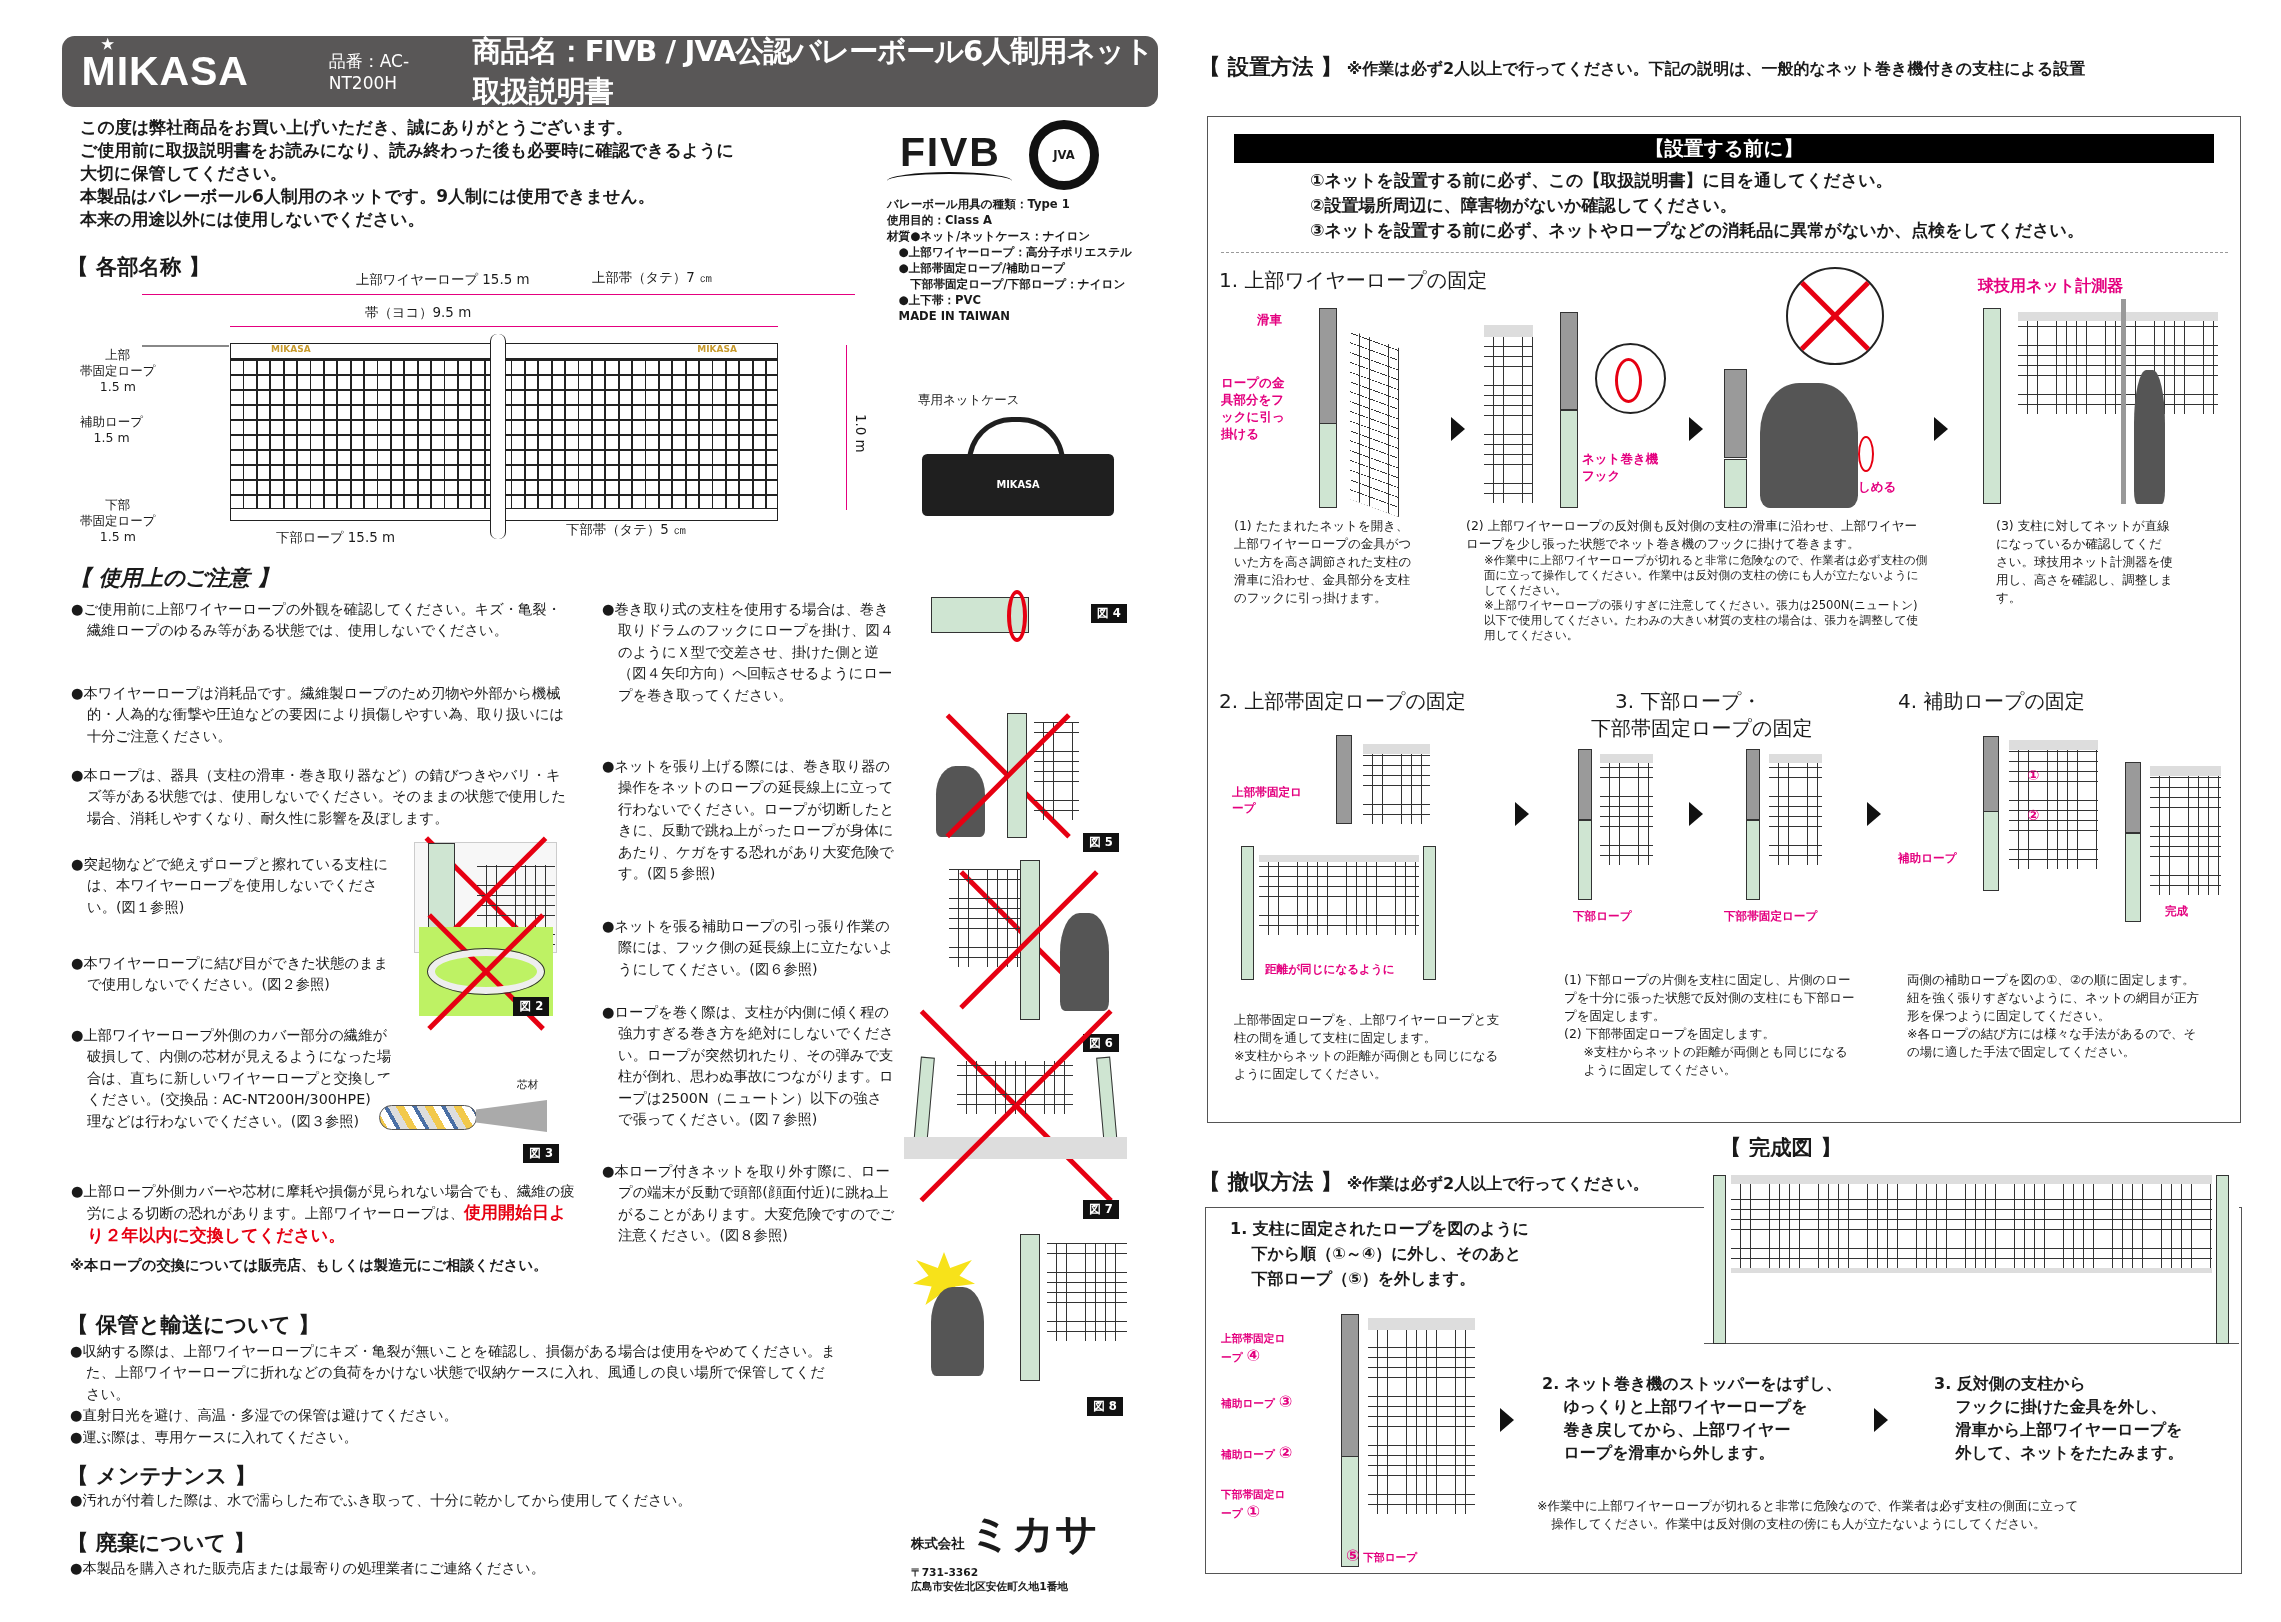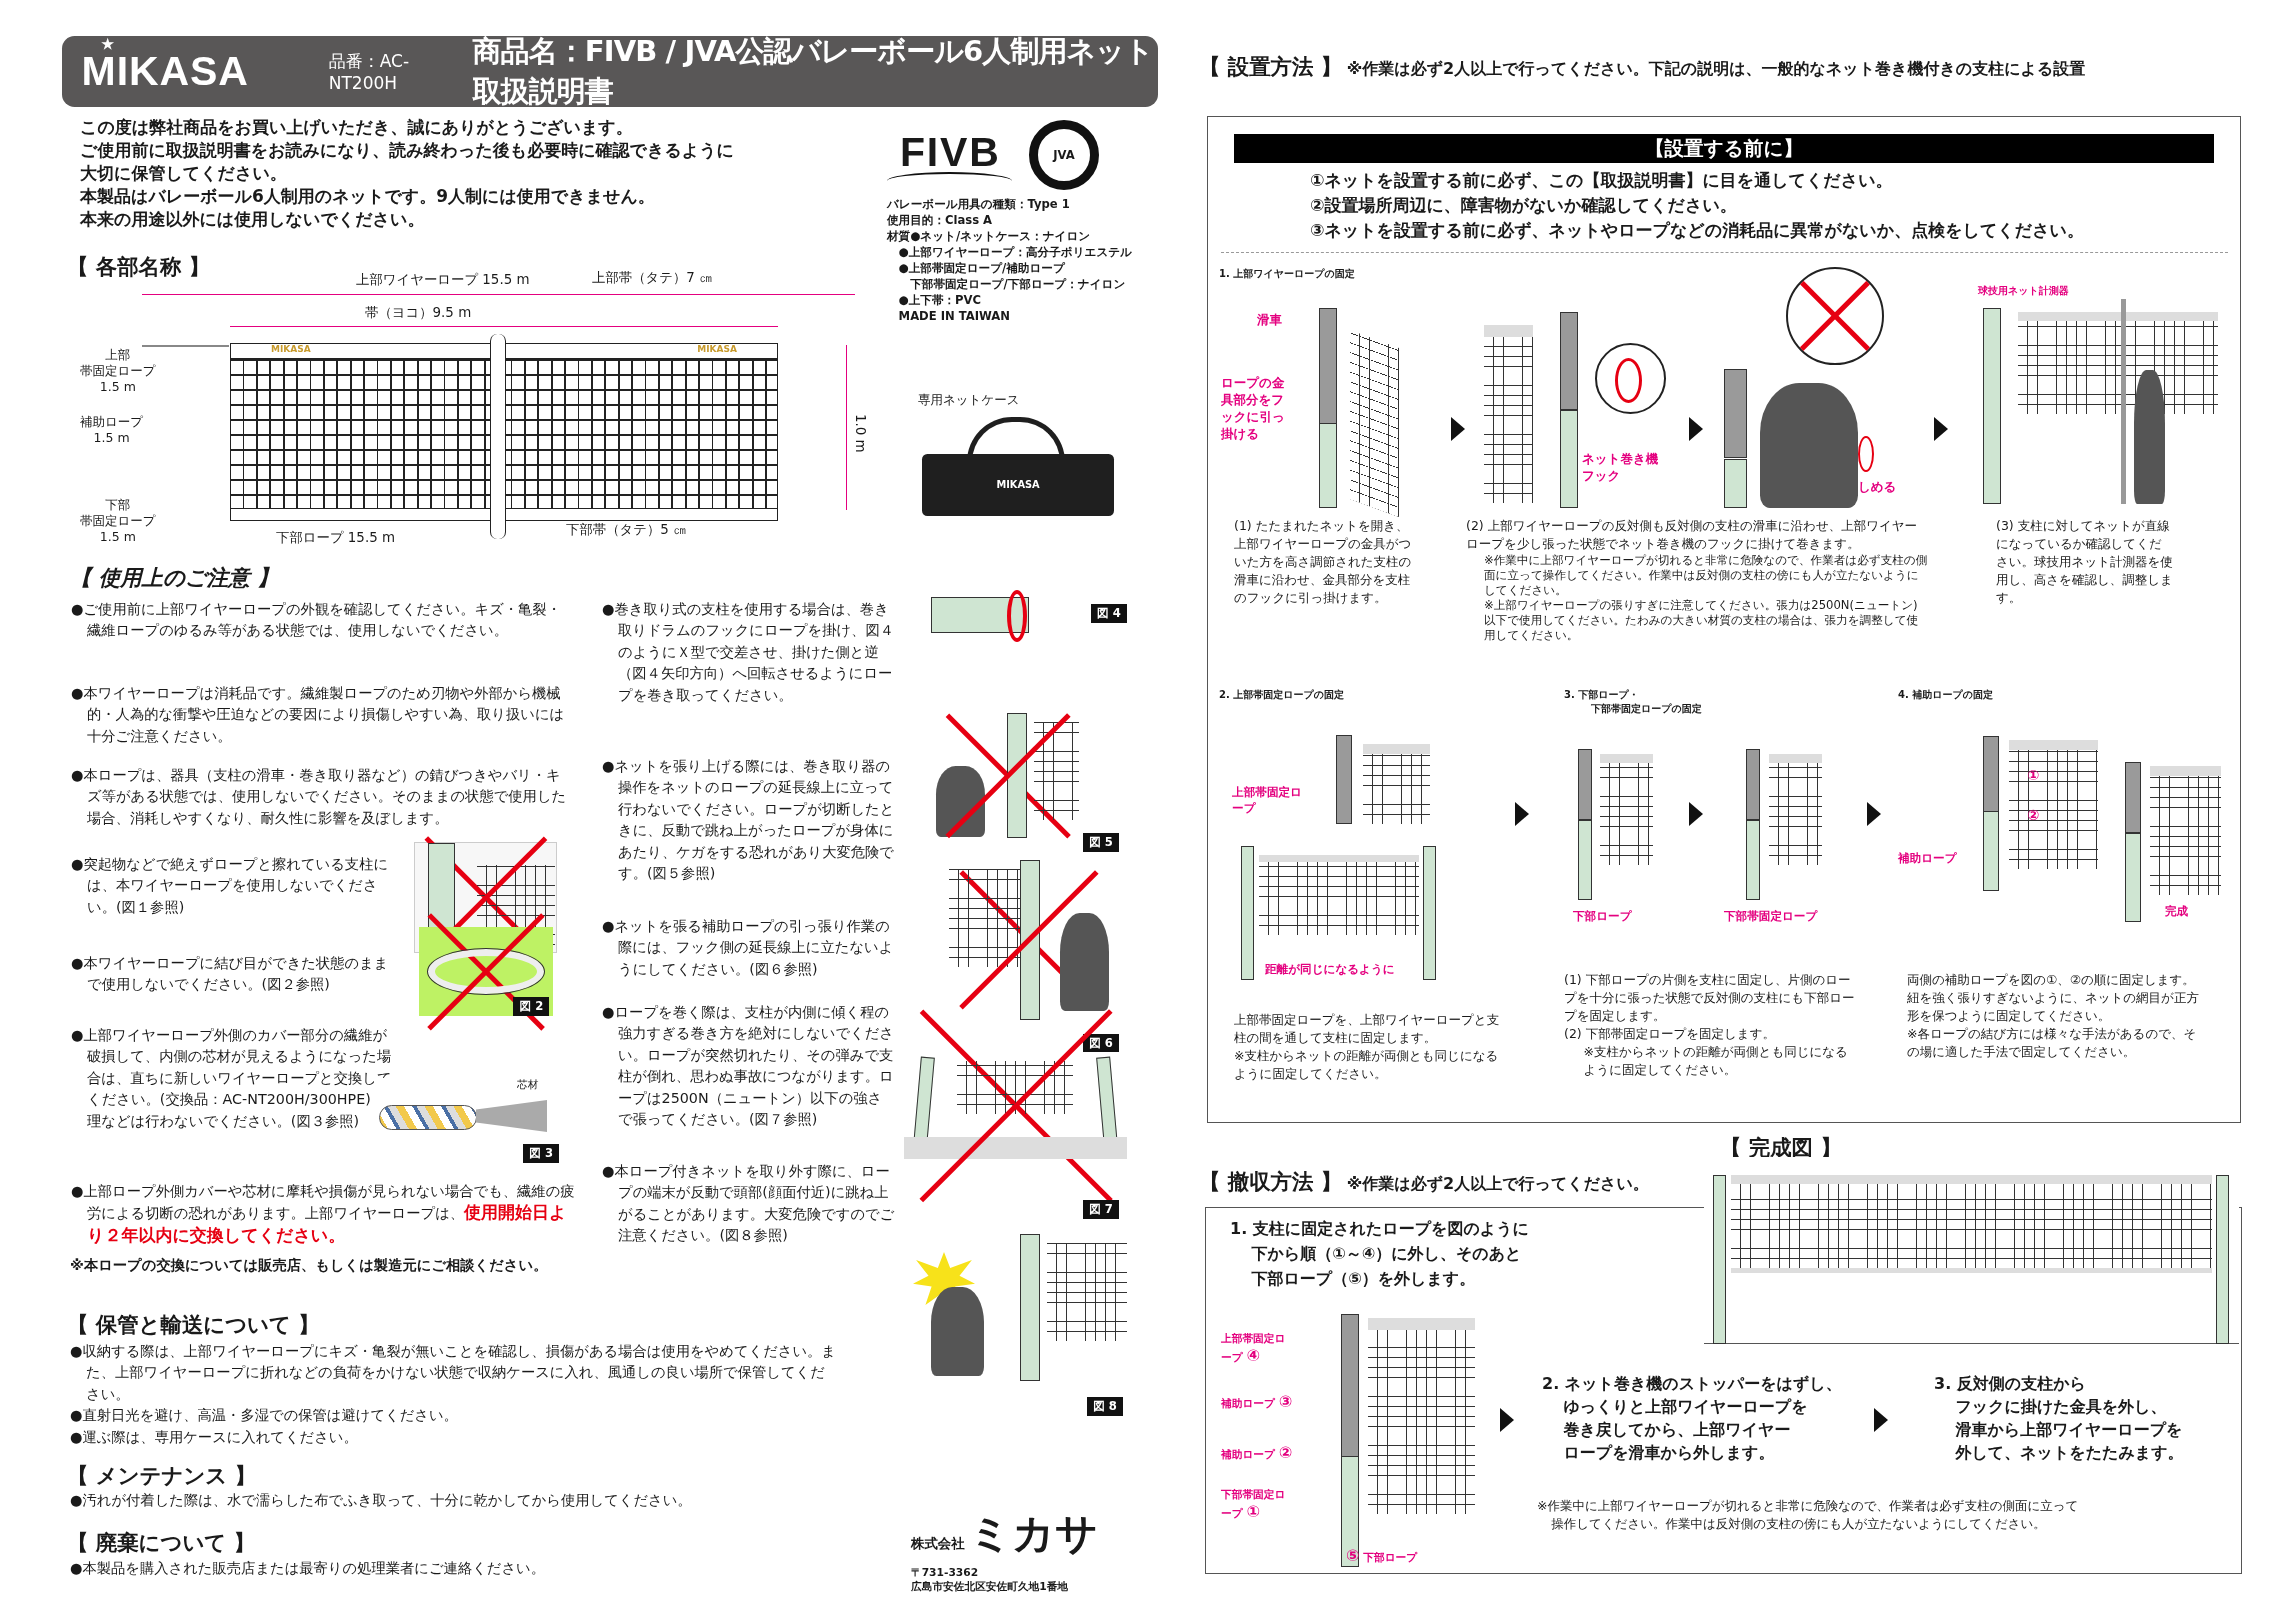--- a/index.html
+++ b/index.html
@@ -52,21 +52,21 @@
   .fig-x::before { transform: translate(-50%, -50%) rotate(45deg); }
   .fig-x::after { transform: translate(-50%, -50%) rotate(-45deg); }
   .fig-tag { position: absolute; background: #111; color: #fff; font-size: 11.6px; font-weight: bold; padding: 1.8px 6.2px; }
   .grid-fill { background:
      repeating-linear-gradient(90deg, transparent 0 9px, #333 9px 9.8px),
      repeating-linear-gradient(0deg, transparent 0 9px, #333 9px 9.8px); }
   .pole { position: absolute; background: #cfe5d2; border: 1.8px solid #333; }
   .pole-top { position: absolute; background: #9a9a9a; border: 1.8px solid #333; }
   .person { position: absolute; background: #555; border-radius: 40% 40% 10% 10%; }
 
-  .sub-h { font-size: 10px; font-weight: bold; }
+  .sub-h { font-size: 20px; font-weight: normal; text-align: center; }
   .small { font-size: 12.5px; line-height: 18px; }
 
   
   .install-h { left: 1199px; top: 52px; }
   .install-box { left: 1207px; top: 116px; width: 1034px; height: 1007px; border: 1.8px solid #555; }
   .before-bar { left: 1234px; top: 134px; width: 980px; height: 29px; background: #000; color: #fff; text-align: center; font-size: 19.6px; font-weight: bold; line-height: 29px; }
   .before-list { left: 1310px; top: 168px; font-size: 17px; font-weight: bold; line-height: 25px; }
   .dash { left: 1221px; top: 252px; width: 1007px; border-top: 1.8px dashed #999; }
   .arrow { position: absolute; width: 0; height: 0; border-top: 12.5px solid transparent; border-bottom: 12.5px solid transparent; border-left: 14.3px solid #111; }
   .removal-box { left: 1205px; top: 1207px; width: 1037px; height: 367px; border: 1.8px solid #555; }
@@ -289,21 +289,21 @@
 <div class="abs" style="left:1724px;top:267px;width:178px;height:241px;">
   <div class="magnifier fig-x" style="left:62px;top:0;width:98px;height:98px;"></div>
   <div class="pole-top" style="left:0;top:102px;width:23px;height:89px;"></div>
   <div class="pole" style="left:0;top:192px;width:23px;height:49px;"></div>
   <div class="person" style="left:36px;top:116px;width:98px;height:125px;"></div>
   <div style="position:absolute;left:134px;top:169px;width:16px;height:36px;border:2.7px solid #e60012;border-radius:50%;"></div>
   <div class="b pink" style="position:absolute;left:134px;top:212px;font-size:12.5px;">しめる</div>
 </div>
 <div class="arrow" style="left:1934px;top:417px;"></div>
 <div class="abs" style="left:1978px;top:272px;width:241px;height:236px;">
-  <div class="b pink" style="position:absolute;left:0;top:12px;font-size:10px;font-family:Liberation Serif, serif;">球技用ネット計測器</div>
+  <div class="b pink" style="position:absolute;left:0;top:4px;font-size:16px;font-family:Liberation Serif, serif;">球技用ネット計測器</div>
   <div class="pole" style="left:4.5px;top:36px;width:18px;height:196px;"></div>
   <div class="grid-fill" style="position:absolute;left:40px;top:40px;width:200px;height:102px;border-top:9px solid #ddd;"></div>
   <div style="position:absolute;left:143px;top:27px;width:5.3px;height:205px;background:#999;"></div>
   <div class="person" style="left:156px;top:98px;width:31px;height:134px;"></div>
 </div>
 
 <div class="abs small" style="left:1234px;top:517px;width:187px;">(1) たたまれたネットを開き、上部ワイヤーロープの金具がついた方を高さ調節された支柱の滑車に沿わせ、金具部分を支柱のフックに引っ掛けます。</div>
 <div class="abs small" style="left:1466px;top:517px;width:463px;">
   <div>(2) 上部ワイヤーロープの反対側も反対側の支柱の滑車に沿わせ、上部ワイヤーロープを少し張った状態でネット巻き機のフックに掛けて巻きます。</div>
   <div style="font-size:11.6px;line-height:15px;padding-left:18px;">※作業中に上部ワイヤーロープが切れると非常に危険なので、作業者は必ず支柱の側面に立って操作してください。作業中は反対側の支柱の傍にも人が立たないようにしてください。</div>

